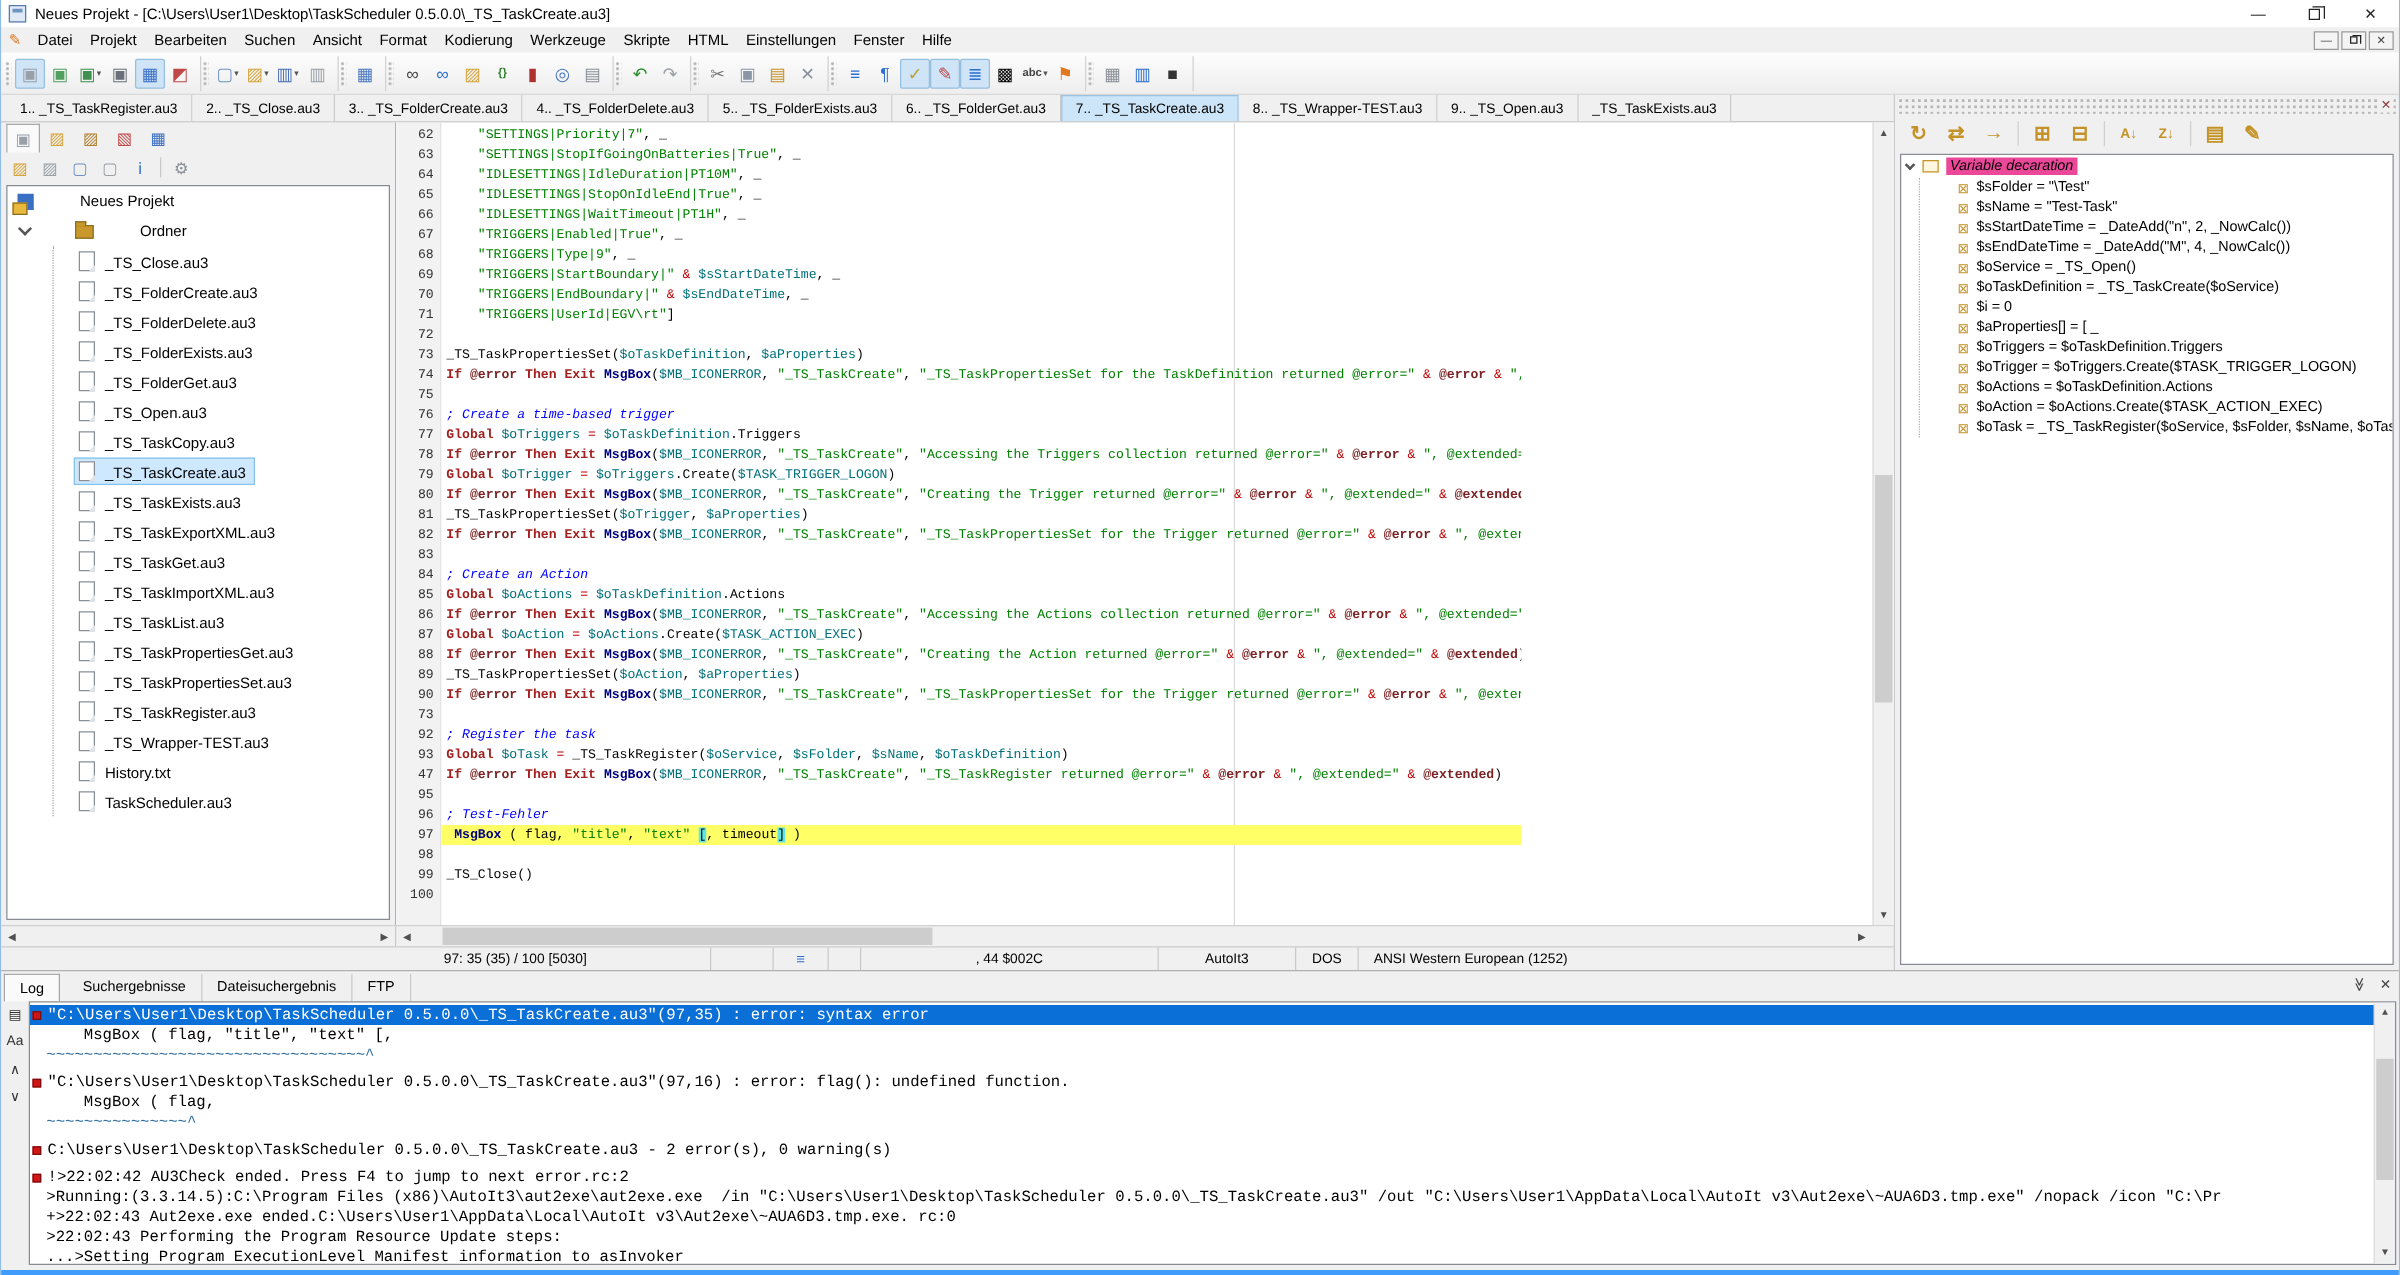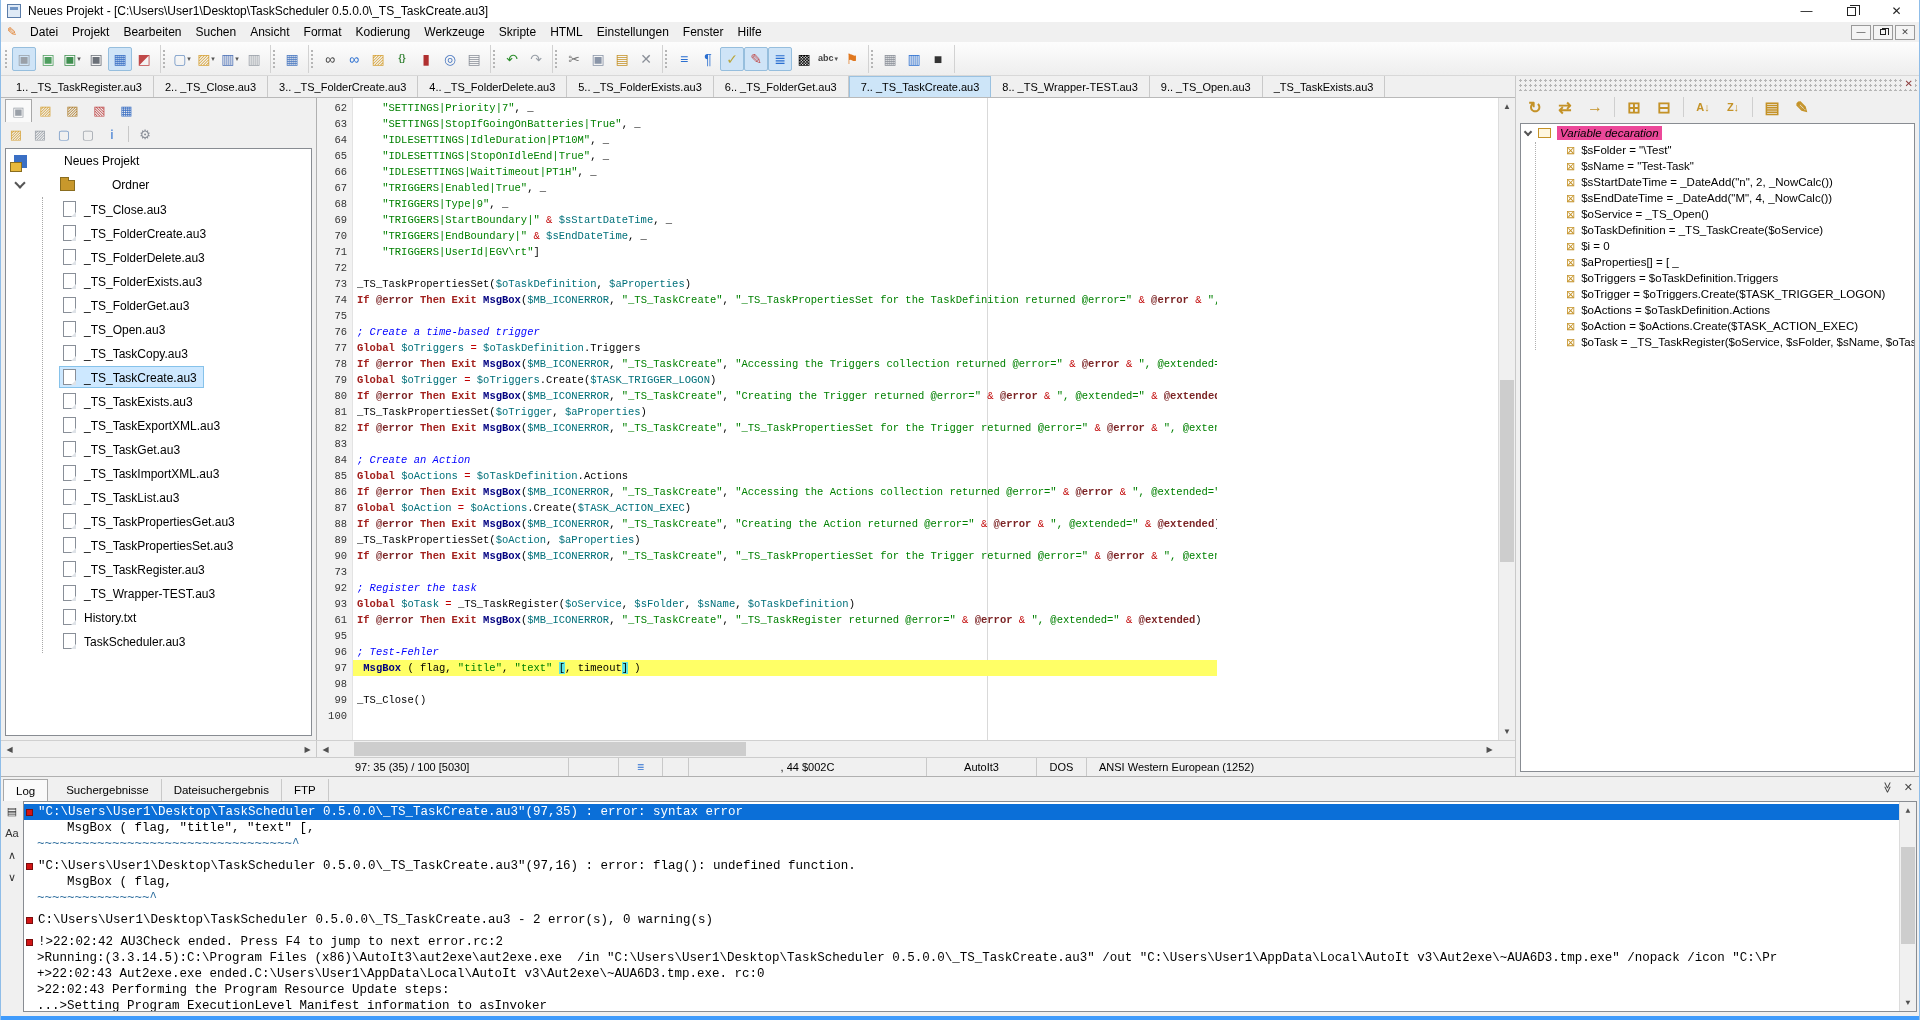--- a/index.html
+++ b/index.html
@@ -536,21 +536,21 @@
               <div>84</div>
               <div>85</div>
               <div>86</div>
               <div>87</div>
               <div>88</div>
               <div>89</div>
               <div>90</div>
               <div>73</div>
               <div>92</div>
               <div>93</div>
-              <div>61</div>
+              <div>47</div>
               <div>95</div>
               <div>96</div>
               <div>97</div>
               <div>98</div>
               <div>99</div>
               <div>100</div>
             </div>
           <div class="codecol">
               <div class="cline"><span>    </span><span class="str">"SETTINGS|Priority|7"</span><span>, _</span></div>
               <div class="cline"><span>    </span><span class="str">"SETTINGS|StopIfGoingOnBatteries|True"</span><span>, _</span></div>

